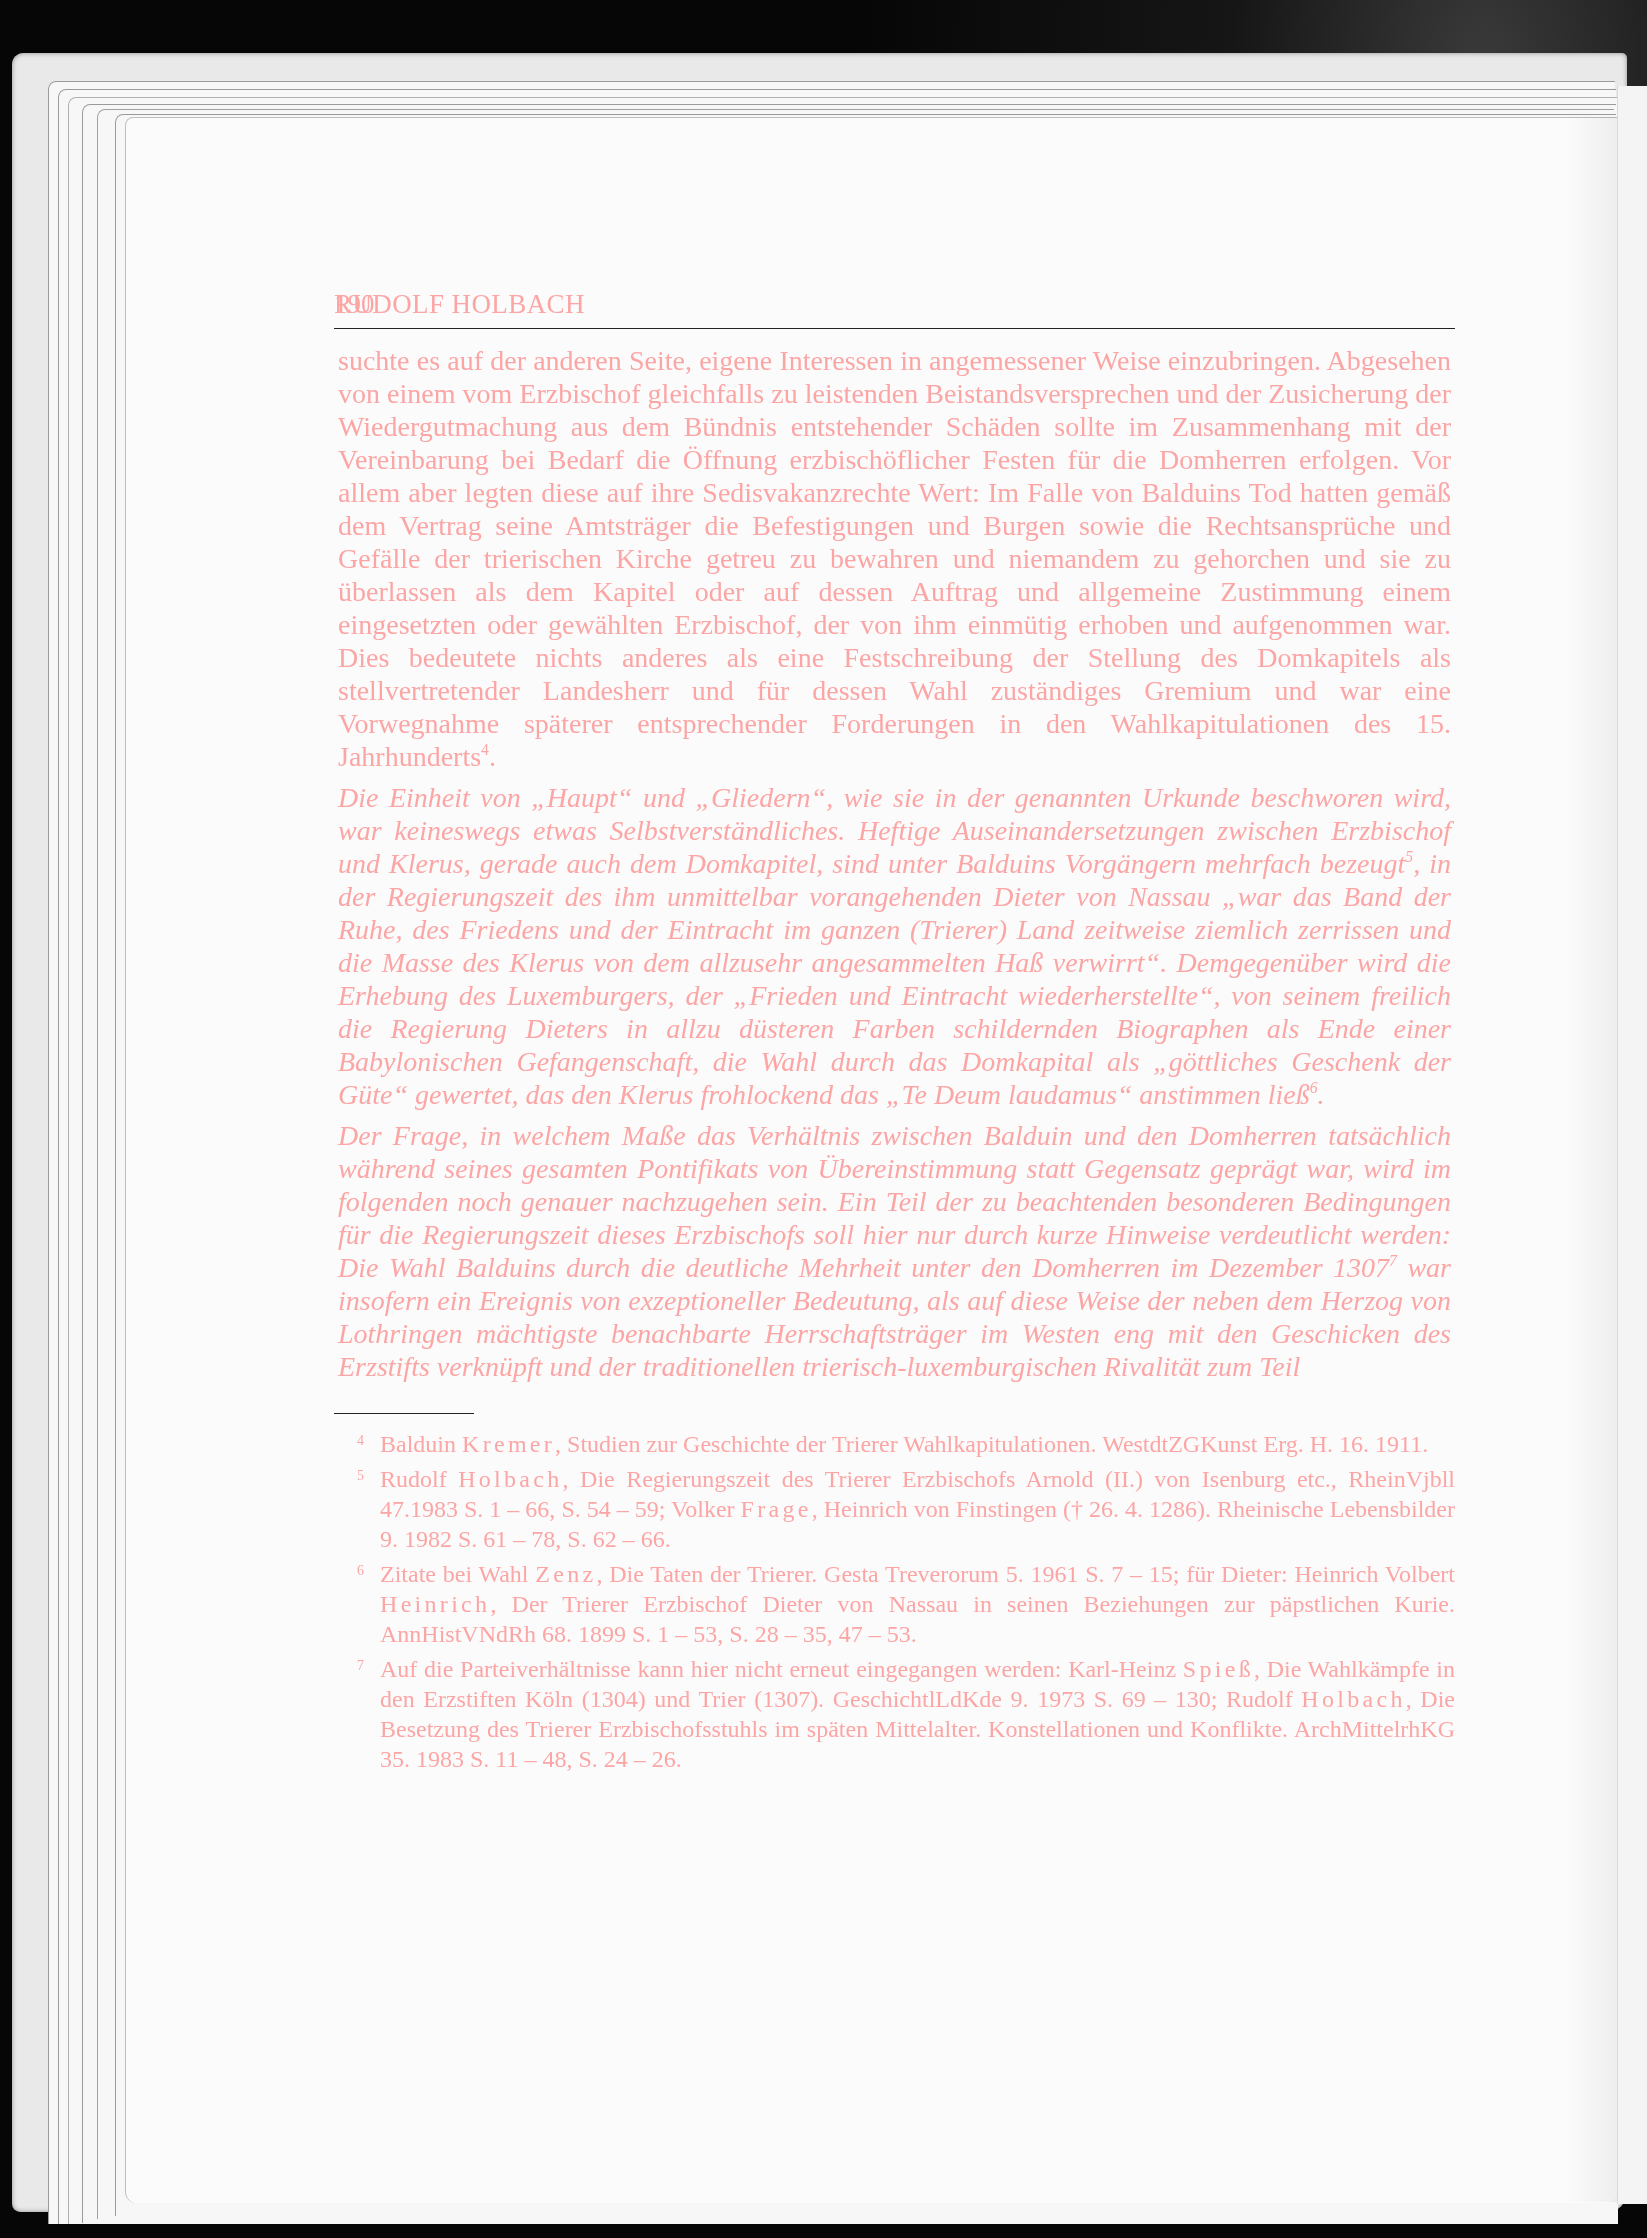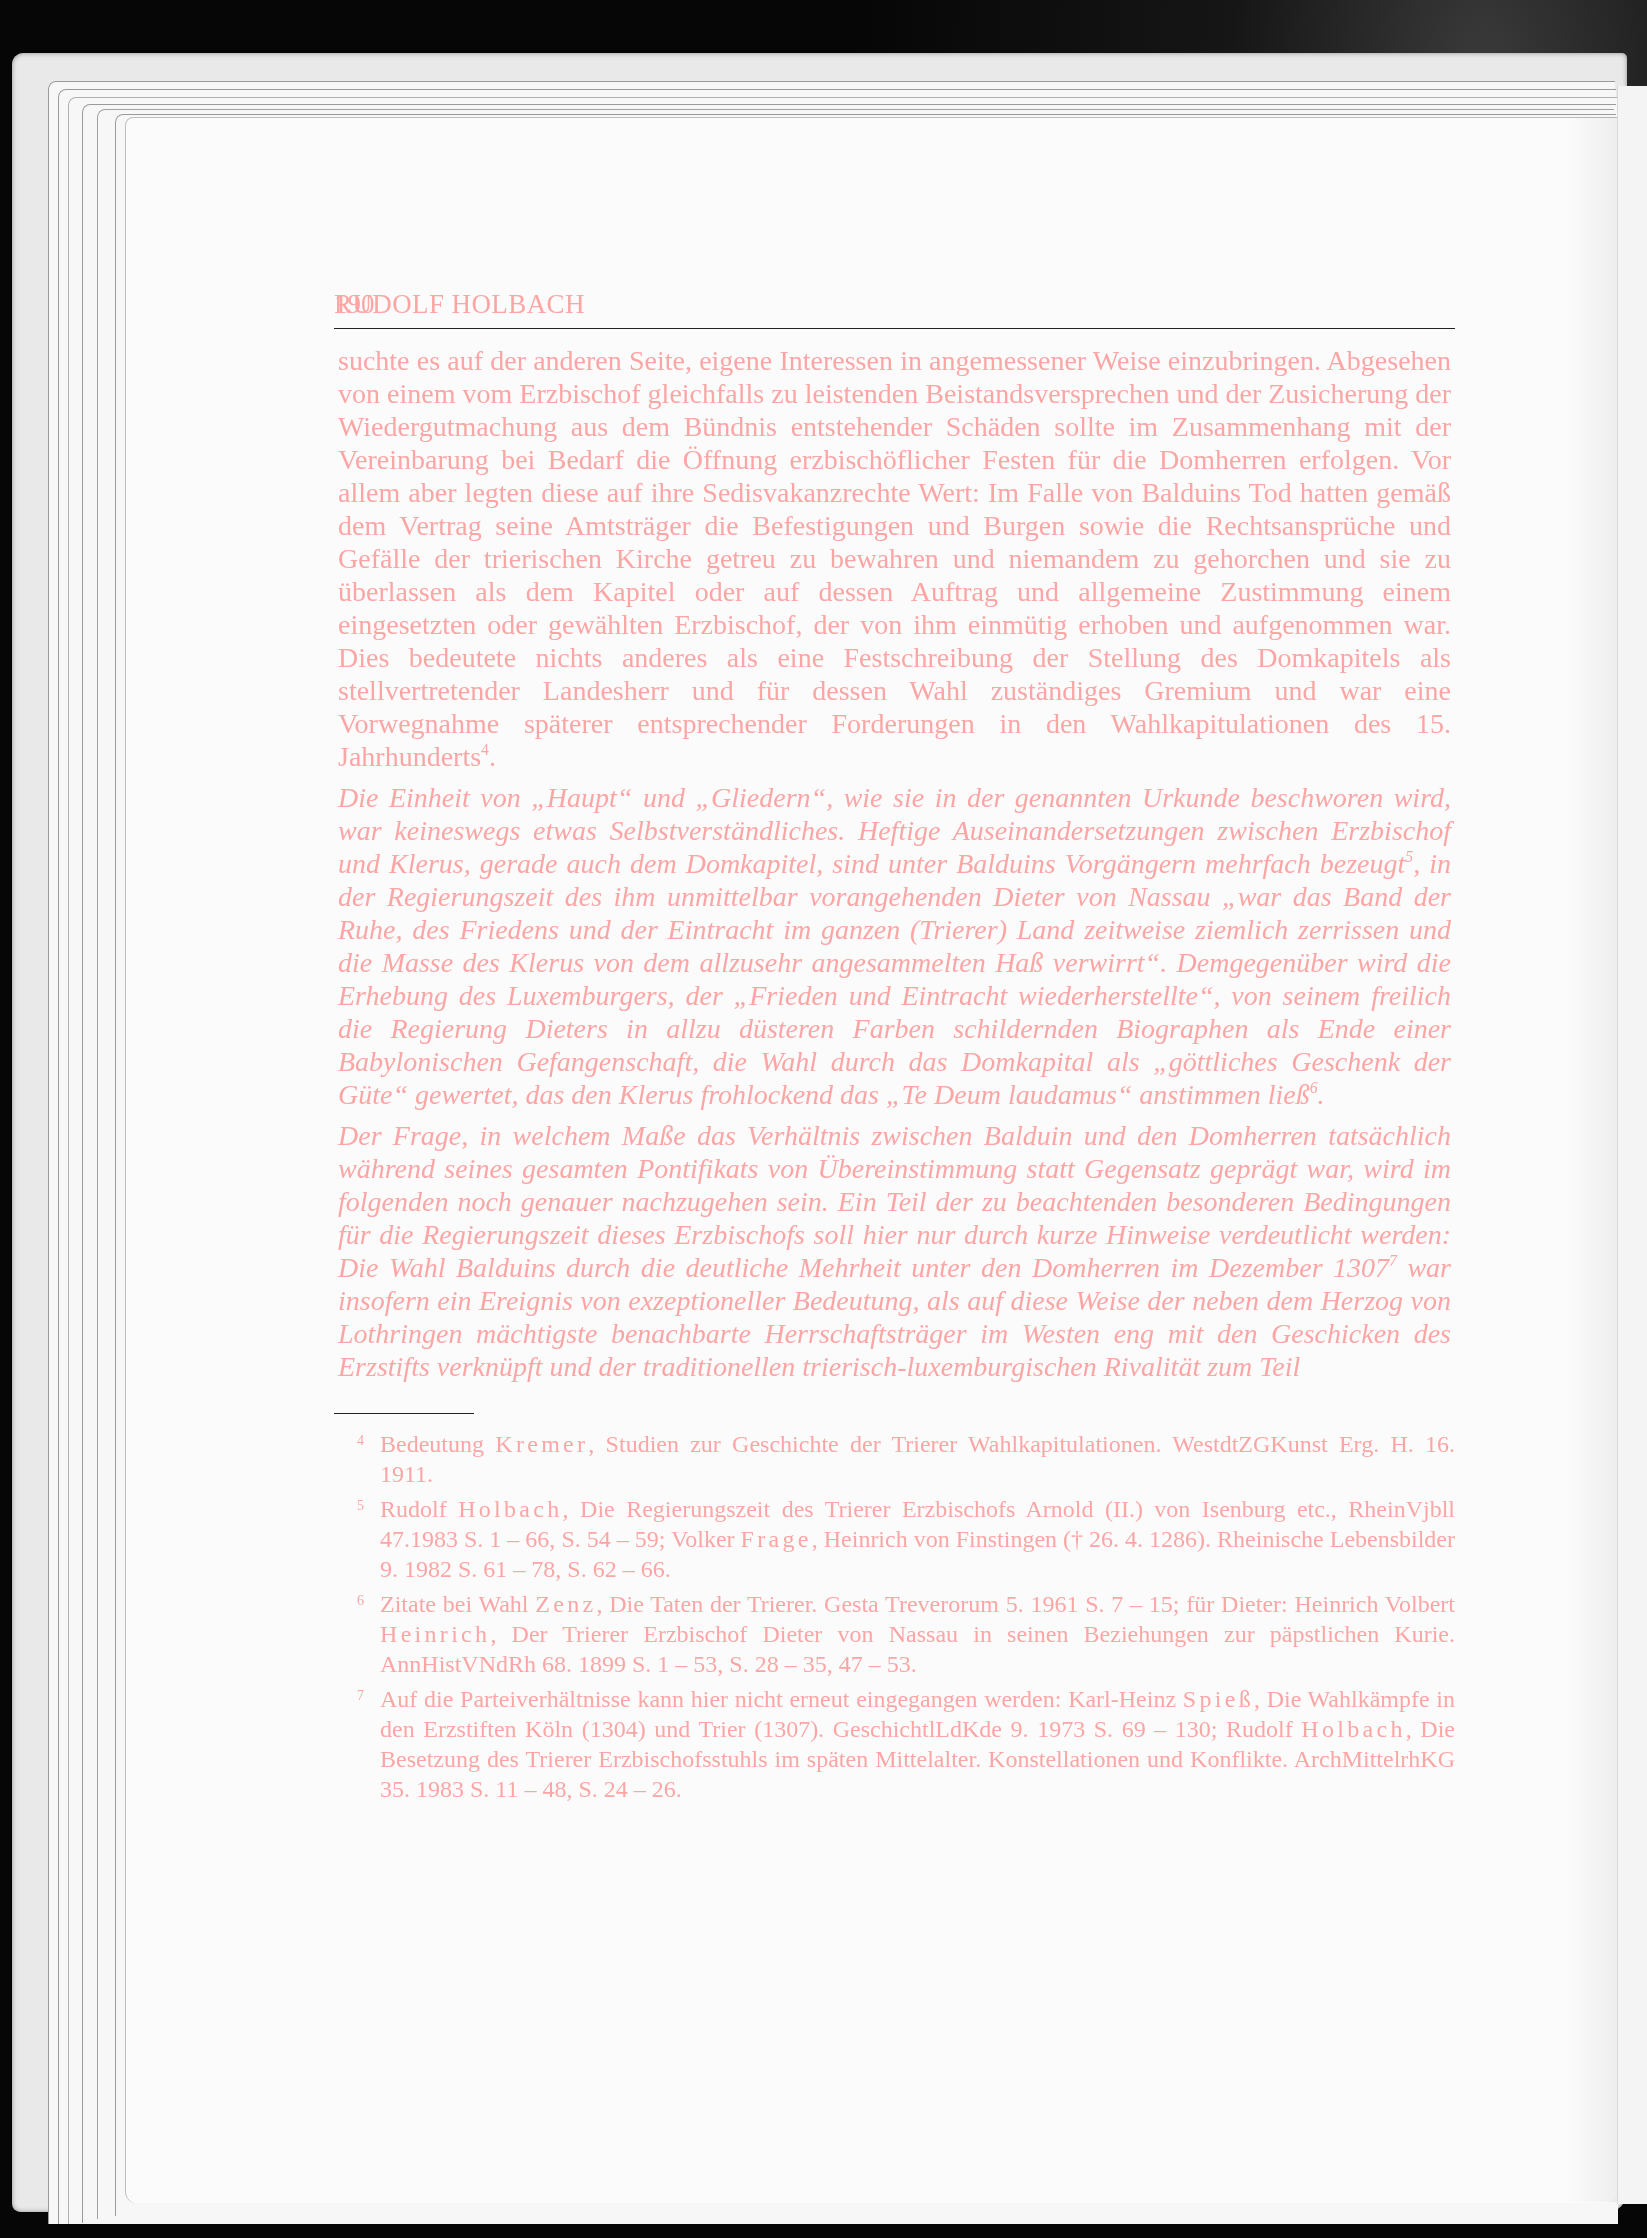--- a/index.html
+++ b/index.html
@@ -111,21 +111,21 @@
     <p class="body-para"><span>suchte es auf der anderen Seite, eigene Interessen in angemessener Weise einzubringen. Abgesehen von einem vom Erzbischof gleichfalls zu leistenden Beistandsversprechen und der Zusicherung der Wiedergutmachung aus dem Bündnis entstehender Schäden sollte im Zusammenhang mit der Vereinbarung bei Bedarf die Öffnung erzbischöflicher Festen für die Domherren erfolgen. Vor allem aber legten diese auf ihre Sedisvakanzrechte Wert: Im Falle von Balduins Tod hatten gemäß dem Vertrag seine Amtsträger die Befestigungen und Burgen sowie die Rechtsansprüche und Gefälle der trierischen Kirche getreu zu bewahren und niemandem zu gehorchen und sie zu überlassen als dem Kapitel oder auf dessen Auftrag und allgemeine Zustimmung einem eingesetzten oder gewählten Erzbischof, der von ihm einmütig erhoben und aufgenommen war. Dies bedeutete nichts anderes als eine Festschreibung der Stellung des Domkapitels als stellvertretender Landesherr und für dessen Wahl zuständiges Gremium und war eine Vorwegnahme späterer entsprechender Forderungen in den Wahlkapitulationen des 15. Jahrhunderts</span><sup>4</sup><span>.</span></p>
     <p class="body-para"><span>Die Einheit von „Haupt“ und „Gliedern“, wie sie in der genannten Urkunde beschworen wird, war keineswegs etwas Selbstverständliches. Heftige Auseinandersetzungen zwischen Erzbischof und Klerus, gerade auch dem Domkapitel, sind unter Balduins Vorgängern mehrfach bezeugt</span><sup>5</sup><span>, in der Regierungszeit des ihm unmittelbar vorangehenden Dieter von Nassau „war das Band der Ruhe, des Friedens und der Eintracht im ganzen (Trierer) Land zeitweise ziemlich zerrissen und die Masse des Klerus von dem allzusehr angesammelten Haß verwirrt“. Demgegenüber wird die Erhebung des Luxemburgers, der „Frieden und Eintracht wiederherstellte“, von seinem freilich die Regierung Dieters in allzu düsteren Farben schildernden Biographen als Ende einer Babylonischen Gefangenschaft, die Wahl durch das Domkapital als „göttliches Geschenk der Güte“ gewertet, das den Klerus frohlockend das „Te Deum laudamus“ anstimmen ließ</span><sup>6</sup><span>.</span></p>
     <p class="body-para"><span>Der Frage, in welchem Maße das Verhältnis zwischen Balduin und den Domherren tatsächlich während seines gesamten Pontifikats von Übereinstimmung statt Gegensatz geprägt war, wird im folgenden noch genauer nachzugehen sein. Ein Teil der zu beachtenden besonderen Bedingungen für die Regierungszeit dieses Erzbischofs soll hier nur durch kurze Hinweise verdeutlicht werden: Die Wahl Balduins durch die deutliche Mehrheit unter den Domherren im Dezember 1307</span><sup>7</sup><span> war insofern ein Ereignis von exzeptioneller Bedeutung, als auf diese Weise der neben dem Herzog von Lothringen mächtigste benachbarte Herrschaftsträger im Westen eng mit den Geschicken des Erzstifts verknüpft und der traditionellen trierisch-luxemburgischen Rivalität zum Teil</span></p>
   </div>
 
   <div class="fn-rule"></div>
 
   <div class="footnotes" id="footnotes">
     <p class="footnote">
       <span class="fn-mark">4</span>
-    <span>Bedeutung </span><span class="spaced">Kremer</span><span>, Studien zur Geschichte der Trierer Wahlkapitulationen. WestdtZGKunst Erg. H. 16. 1911.</span></p>
+    <span>Balduin </span><span class="spaced">Kremer</span><span>, Studien zur Geschichte der Trierer Wahlkapitulationen. WestdtZGKunst Erg. H. 16. 1911.</span></p>
     <p class="footnote">
       <span class="fn-mark">5</span>
     <span>Rudolf </span><span class="spaced">Holbach</span><span>, Die Regierungszeit des Trierer Erzbischofs Arnold (II.) von Isenburg etc., RheinVjbll 47.1983 S. 1 – 66, S. 54 – 59; Volker </span><span class="spaced">Frage</span><span>, Heinrich von Finstingen († 26. 4. 1286). Rheinische Lebensbilder 9. 1982 S. 61 – 78, S. 62 – 66.</span></p>
     <p class="footnote">
       <span class="fn-mark">6</span>
     <span>Zitate bei Wahl </span><span class="spaced">Zenz</span><span>, Die Taten der Trierer. Gesta Treverorum 5. 1961 S. 7 – 15; für Dieter: Heinrich Volbert </span><span class="spaced">Heinrich</span><span>, Der Trierer Erzbischof Dieter von Nassau in seinen Beziehungen zur päpstlichen Kurie. AnnHistVNdRh 68. 1899 S. 1 – 53, S. 28 – 35, 47 – 53.</span></p>
     <p class="footnote">
       <span class="fn-mark">7</span>
     <span>Auf die Parteiverhältnisse kann hier nicht erneut eingegangen werden: Karl-Heinz </span><span class="spaced">Spieß</span><span>, Die Wahlkämpfe in den Erzstiften Köln (1304) und Trier (1307). GeschichtlLdKde 9. 1973 S. 69 – 130; Rudolf </span><span class="spaced">Holbach</span><span>, Die Besetzung des Trierer Erzbischofsstuhls im späten Mittelalter. Konstellationen und Konflikte. ArchMittelrhKG 35. 1983 S. 11 – 48, S. 24 – 26.</span></p>
   </div>

